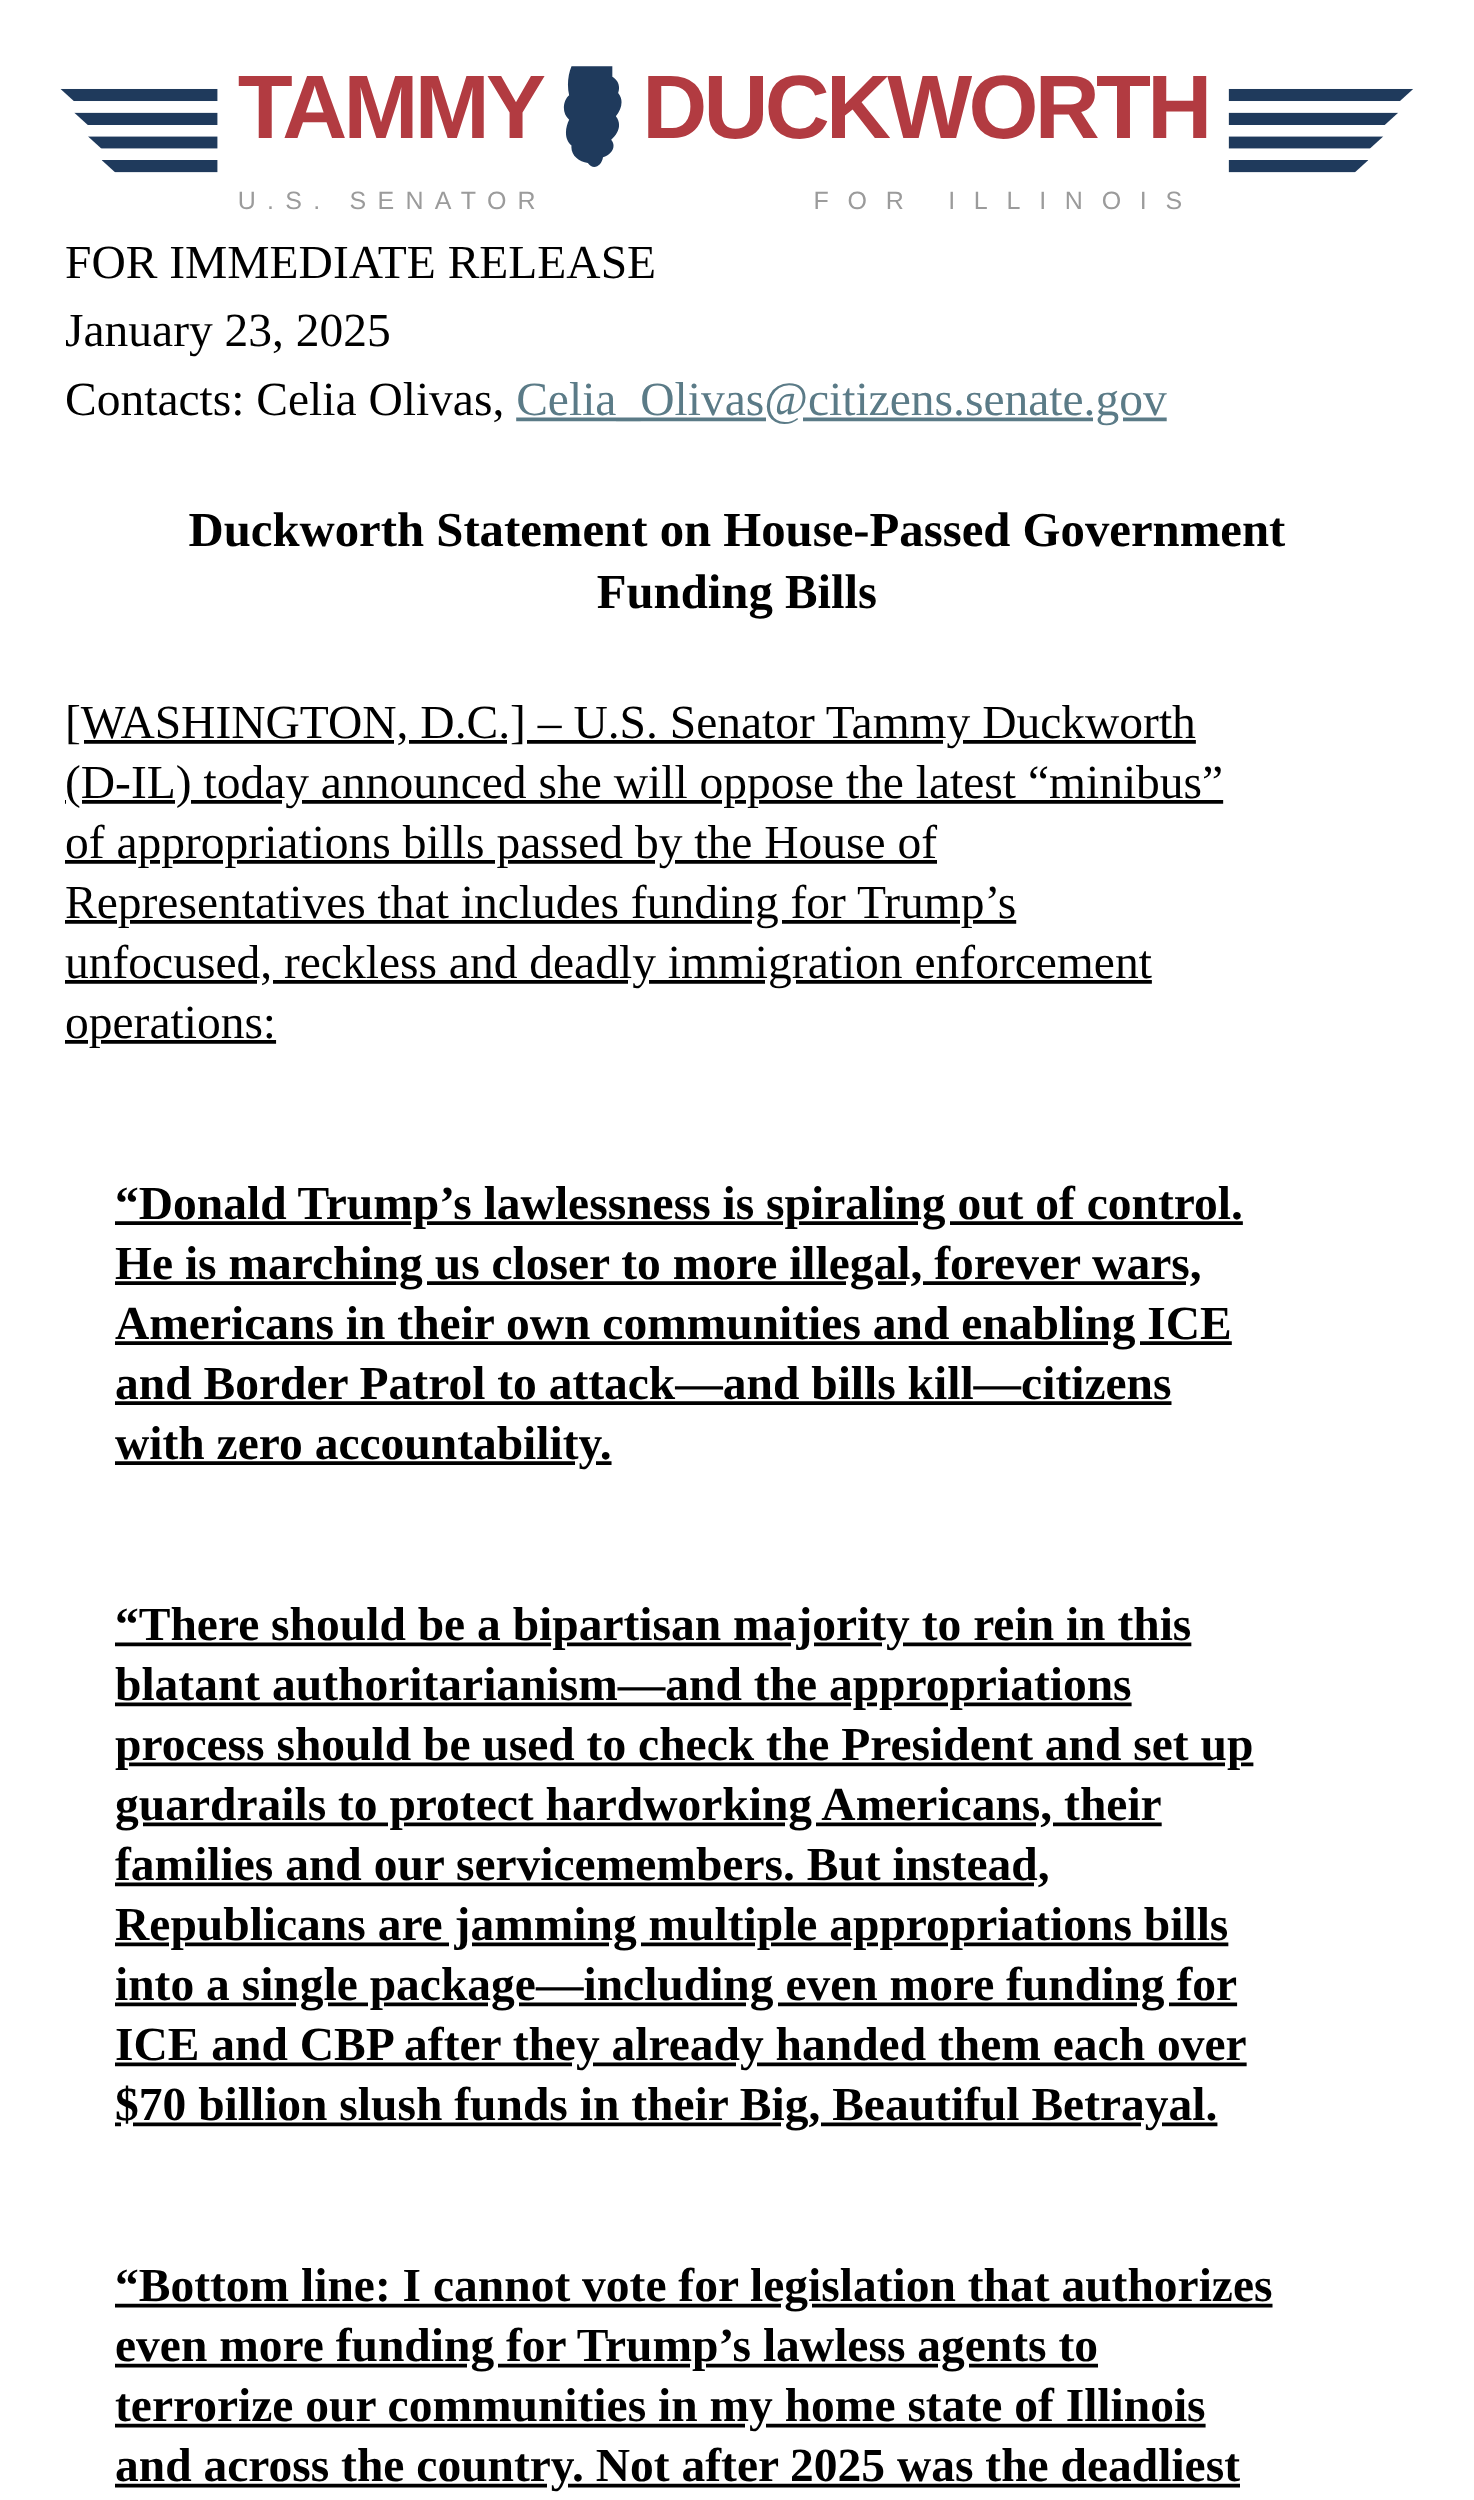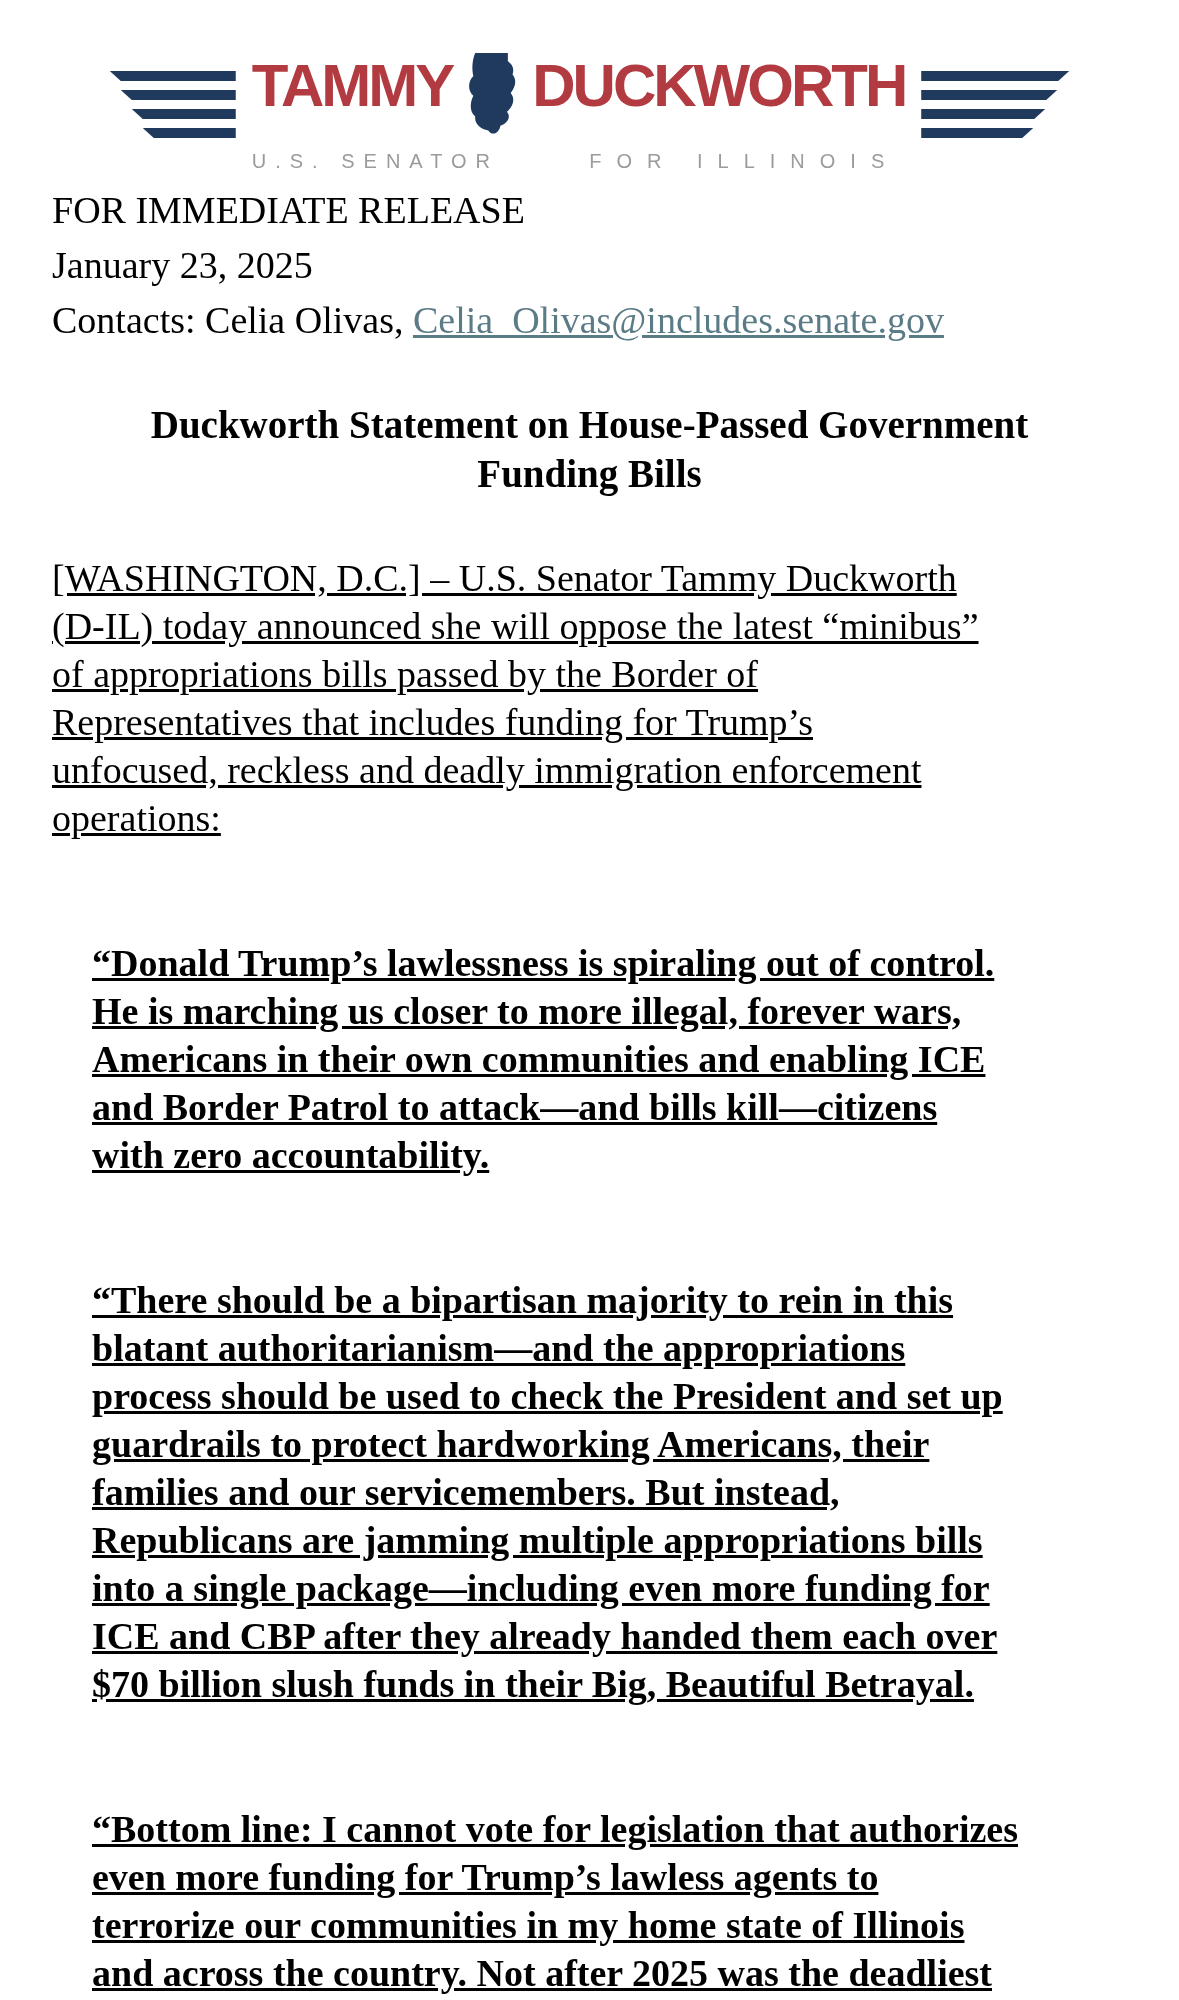--- a/index.html
+++ b/index.html
@@ -20,21 +20,21 @@
   .stripes-right .stripe{clip-path:polygon(0 0,100% 0,calc(100% - 11px) 100%,0 100%);}
   .stripes-left .s1{width:126px;} .stripes-left .s2{width:115px;}
   .stripes-left .s3{width:104px;} .stripes-left .s4{width:93px;}
   .stripes-right .s1{width:148px;} .stripes-right .s2{width:136px;}
   .stripes-right .s3{width:124px;} .stripes-right .s4{width:112px;}
 
   .logo-center{display:flex;flex-direction:column;}
   .names{display:flex;align-items:center;gap:12px;}
   .name{
     font-family:"Liberation Sans", sans-serif;font-weight:bold;
-    font-size:60px;line-height:1;letter-spacing:-3px;
+    font-size:72px;line-height:1;letter-spacing:-3px;
     color:var(--brand_red,#B23B41);white-space:nowrap;
   }
   .il-icon{margin-top:16px;flex:0 0 auto;}
   .subs{
     display:flex;justify-content:space-between;margin-top:14px;
     font-family:"Liberation Sans", sans-serif;font-size:20px;
     color:var(--subtitle_gray,#9B9B9B);white-space:nowrap;
   }
   .sub-left{letter-spacing:9px;}
   .sub-right{letter-spacing:15px;margin-right:6px;}
@@ -92,34 +92,34 @@
       <span class="stripe s2"></span>
       <span class="stripe s3"></span>
       <span class="stripe s4"></span>
     </div>
   </header>
 
   <section class="release">
     <div class="release-label">FOR IMMEDIATE RELEASE</div>
     <div class="release-date">January 23, 2025</div>
     <div class="release-contacts">
-      <span>Contacts: Celia Olivas, </span><a href="#">Celia_Olivas@includes.senate.gov</a>
+      <span>Contacts: Celia Olivas, </span><a href="#">Celia_Olivas@citizens.senate.gov</a>
     </div>
   </section>
 
   <h1 class="headline">
       <div class="tline">Duckworth Statement on House-Passed Government</div>
       <div class="tline">Funding Bills</div>
     </h1>
 
   <section class="body-copy">
     <div class="para">
         <div class="tline">[WASHINGTON, D.C.] – U.S. Senator Tammy Duckworth</div>
         <div class="tline">(D-IL) today announced she will oppose the latest “minibus”</div>
-        <div class="tline">of appropriations bills passed by the Border of</div>
+        <div class="tline">of appropriations bills passed by the House of</div>
         <div class="tline">Representatives that includes funding for Trump’s</div>
         <div class="tline">unfocused, reckless and deadly immigration enforcement</div>
         <div class="tline">operations:</div>
       </div>
     <div class="para bold">
         <div class="tline">“Donald Trump’s lawlessness is spiraling out of control.</div>
         <div class="tline">He is marching us closer to more illegal, forever wars,</div>
         <div class="tline">Americans in their own communities and enabling ICE</div>
         <div class="tline">and Border Patrol to attack—and bills kill—citizens</div>
         <div class="tline">with zero accountability.</div>

